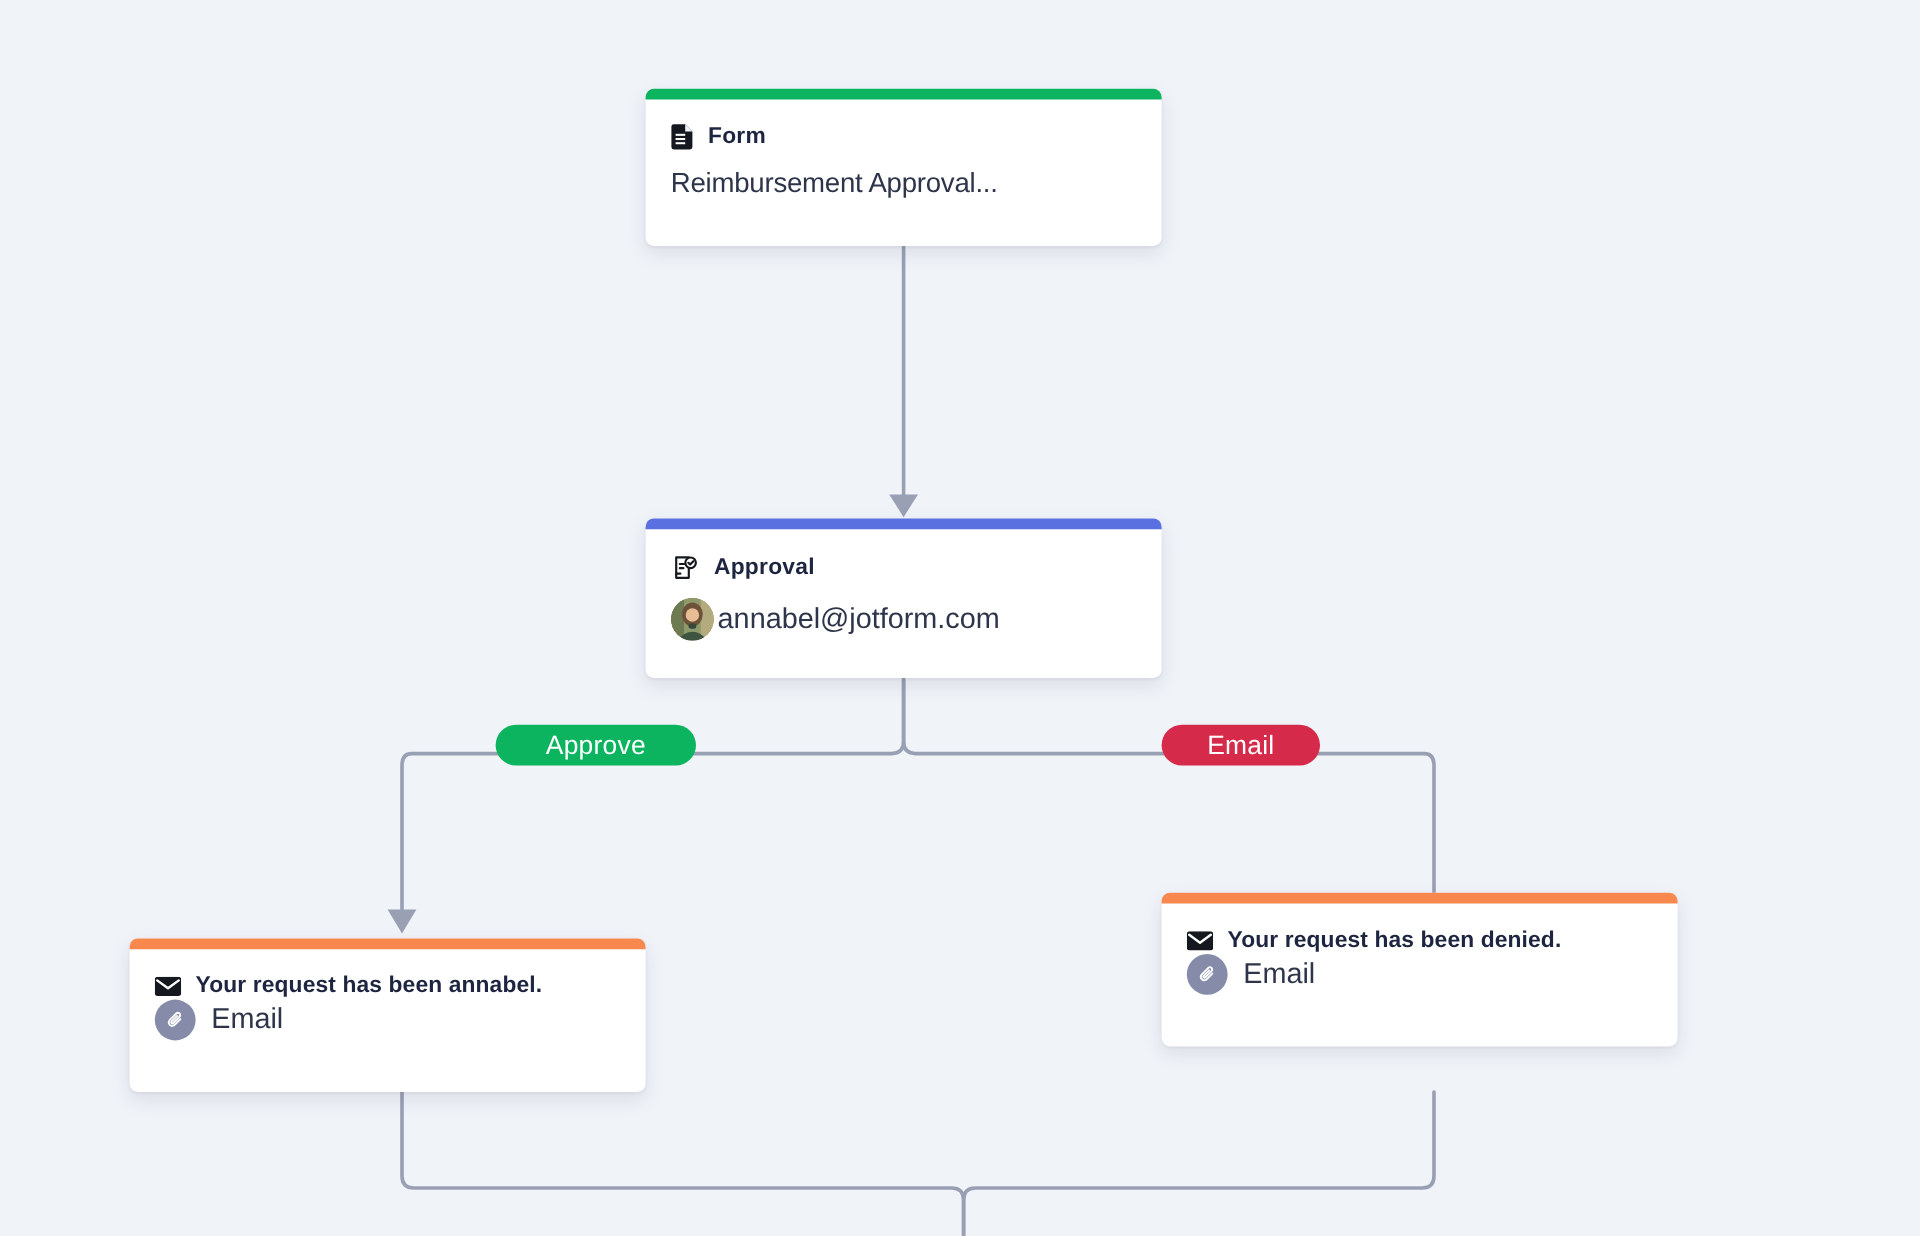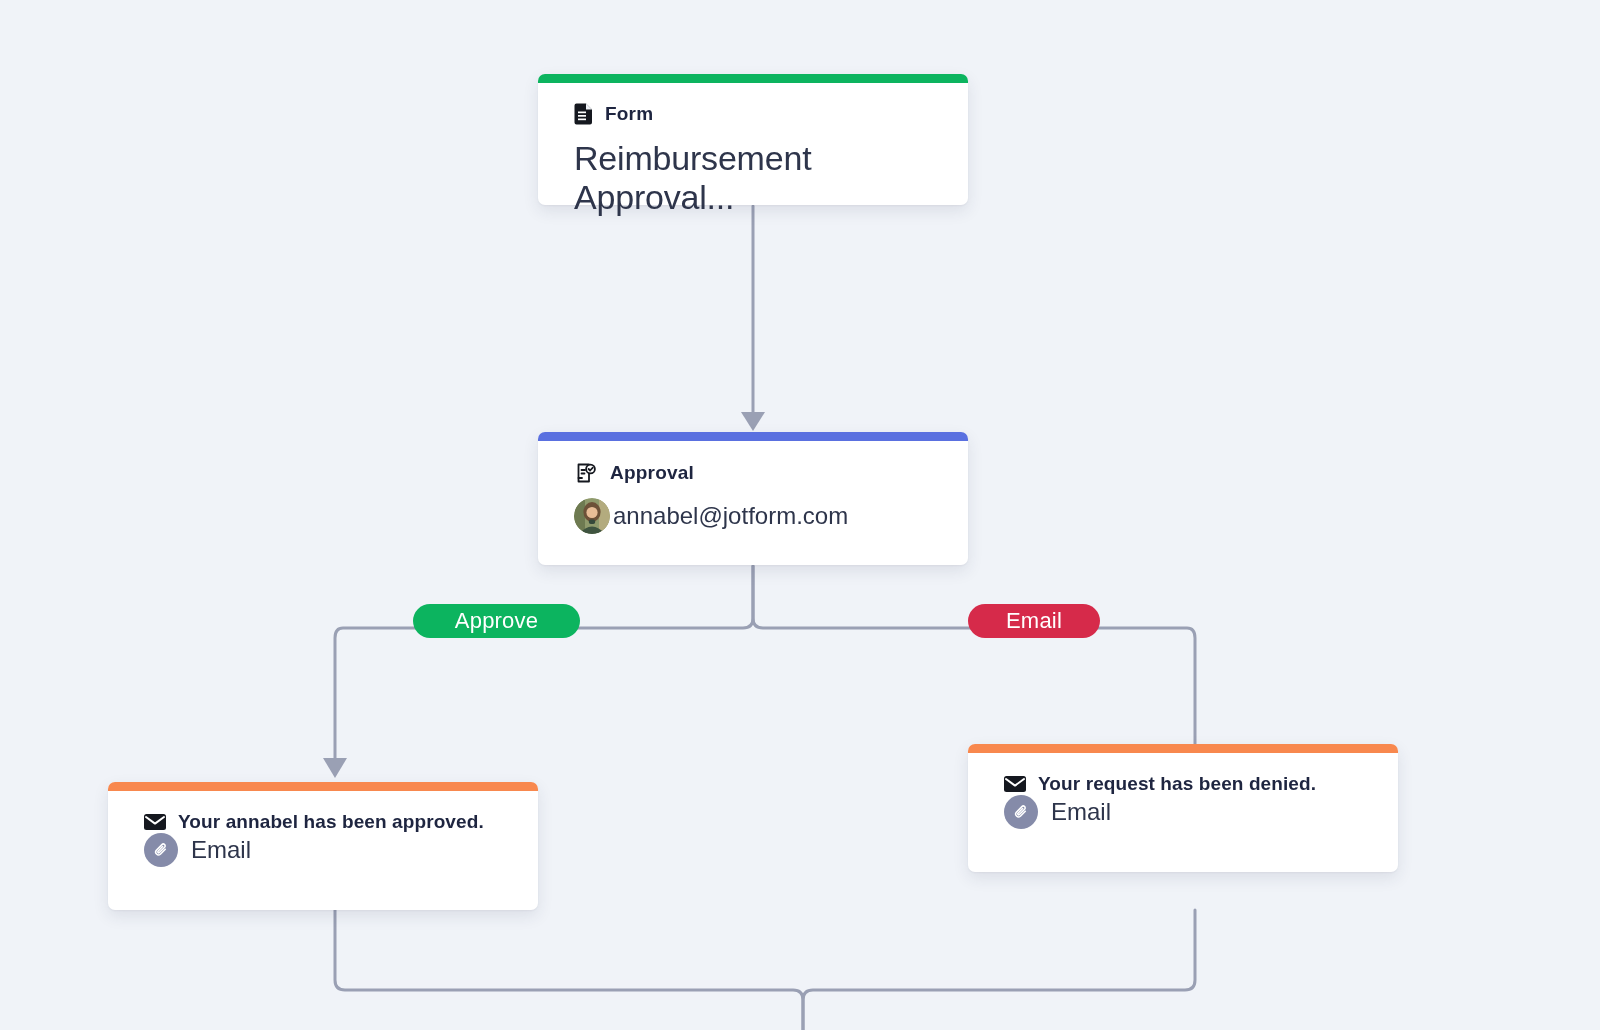--- a/index.html
+++ b/index.html
@@ -10,27 +10,27 @@
   *{margin:0;padding:0;box-sizing:border-box}
   body{background:var(--bg);font-family:"Liberation Sans",sans-serif;}
   .canvas{position:relative;width:1600px;height:1030px;background:var(--bg);overflow:hidden}
   .connectors{position:absolute;left:0;top:0;z-index:1}
   .connectors path{stroke:var(--line);stroke-width:3;fill:none;stroke-linecap:round}
   .connectors polygon{fill:var(--line)}
   .card{position:absolute;width:430px;background:var(--card);border-radius:7px;z-index:2;
         box-shadow:0 1px 2px rgba(35,45,80,.05),0 6px 16px rgba(35,45,80,.10)}
   .bar{height:9px;border-radius:7px 7px 0 0}
   .bar-green{background:var(--green)} .bar-blue{background:var(--blue)} .bar-orange{background:var(--orange)}
-  .card-body{padding:20px 36px 22px}
+  .card-body{padding:20px 21px 22px}
   .row{display:flex;align-items:center}
   .label-row{gap:12px}
   .type-label{font-size:19px;font-weight:700;color:var(--ink);letter-spacing:.2px}
   .subject-label{font-size:19px;font-weight:700;color:var(--ink);letter-spacing:.1px}
   .node-form{left:538px;top:74px;height:131px}
-  .node-form .big-title{margin-top:14px;font-size:34px;color:var(--inkSoft);letter-spacing:-.2px}
+  .node-form .big-title{margin-top:14px;font-size:23px;color:var(--inkSoft);letter-spacing:-.2px}
   .node-approval{left:538px;top:432px;height:133px}
   .assignee-row{margin-top:13px;gap:3px}
   .assignee-email{font-size:24px;color:var(--inkSoft)}
   .avatar{width:36px;height:36px;border-radius:50%;overflow:hidden;flex:0 0 auto;display:block}
   .node-email-left{left:108px;top:782px;height:128px}
   .node-email-right{left:968px;top:744px;height:128px}
   .channel-row{gap:13px}
   .channel-label{font-size:24px;color:var(--inkSoft)}
   .badge{width:34px;height:34px;border-radius:50%;background:var(--badge);display:flex;align-items:center;justify-content:center;flex:0 0 auto}
   .icon{display:inline-flex;align-items:center;justify-content:center;flex:0 0 auto}
@@ -125,21 +125,21 @@
   <div class="card node-email-left">
     <div class="bar bar-orange"></div>
     <div class="card-body">
       <div class="row label-row">
         <span class="icon">
           <svg width="22" height="16" viewBox="0 0 22 16">
             <rect width="22" height="16" rx="2.5" fill="#15181f"></rect>
             <path d="M2 3 L11 9.6 L20 3" stroke="#fff" stroke-width="2" fill="none" stroke-linecap="round" stroke-linejoin="round"></path>
           </svg>
         </span>
-        <span class="subject-label">Your annabel has been approved.</span>
+        <span class="subject-label">Your request has been annabel.</span>
       </div>
       <div class="row channel-row">
         <span class="badge">
           <svg width="18" height="18" viewBox="0 0 20 20" fill="none" stroke="#fff" stroke-width="1.7" stroke-linecap="round" stroke-linejoin="round">
             <path d="M14.8 9.2 l-5.5 5.5 a3.2 3.2 0 0 1-4.5-4.5 l6.2-6.2 a2.1 2.1 0 0 1 3 3 l-5.8 5.8 a1 1 0 0 1-1.5-1.5 l5.1-5.1"></path>
           </svg>
         </span>
         <span class="channel-label">Email</span>
       </div>
     </div>

